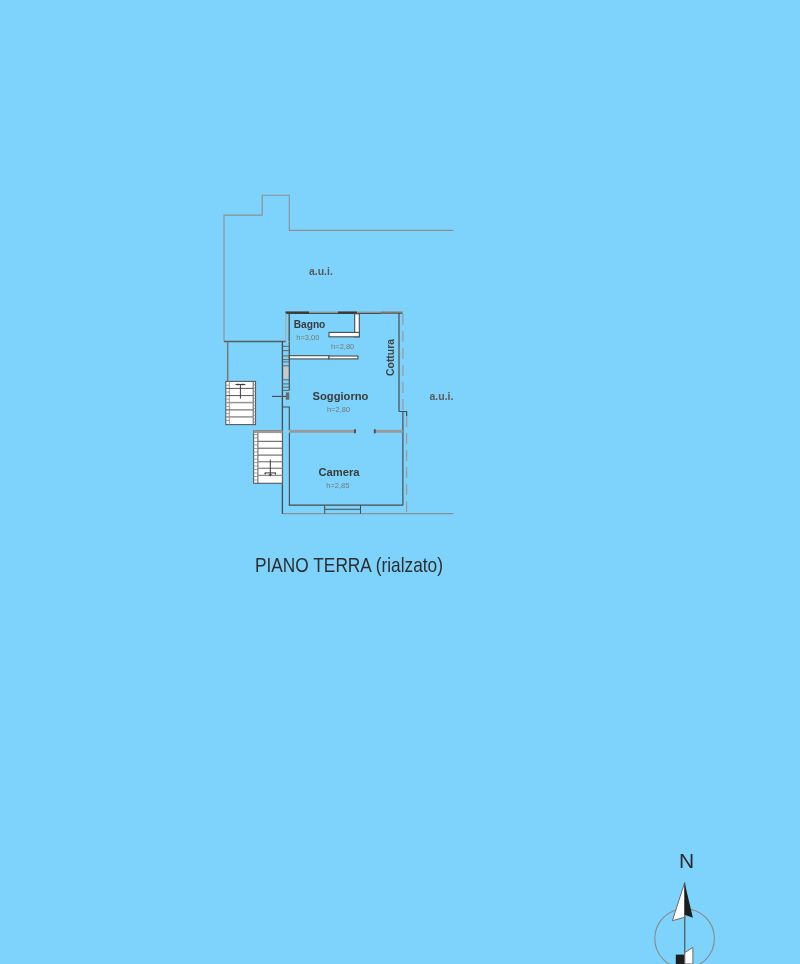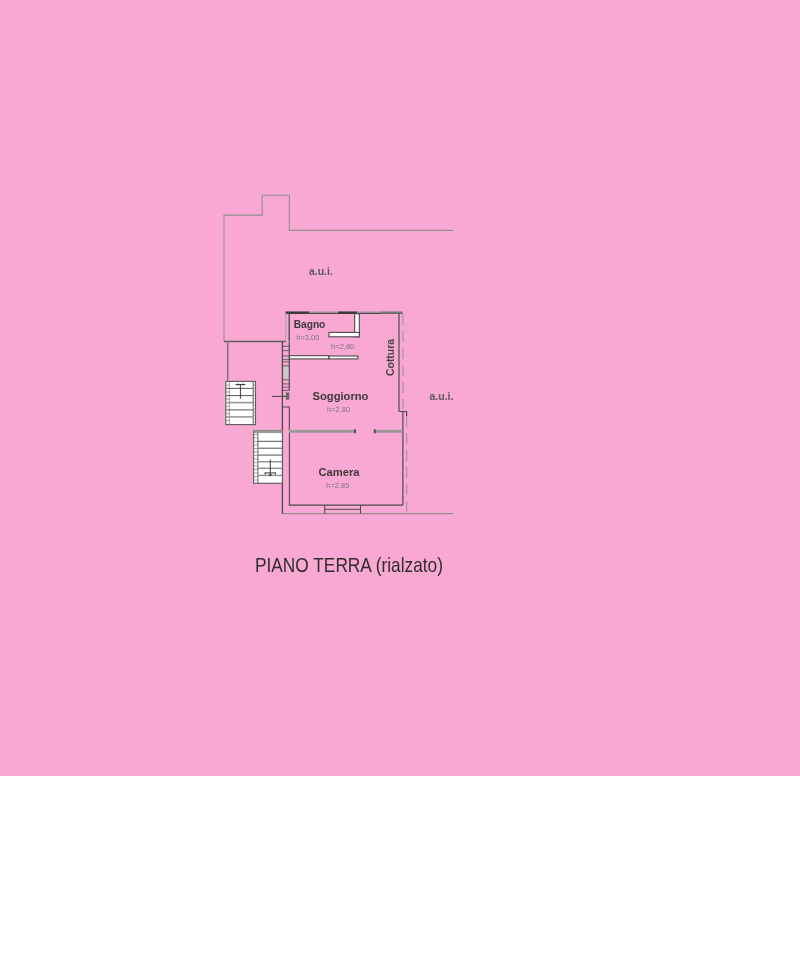--- a/index.html
+++ b/index.html
@@ -1,16 +1,16 @@
 <!DOCTYPE html>
 <html><head>
 <meta charset="utf-8">
 <style>
   html,body{margin:0;padding:0;background:#ffffff;}
-  #page{position:relative;width:800px;height:776px;background:#f9a8d4;overflow:hidden;
+  #page{position:relative;width:800px;height:964px;background:#7dd3fc;overflow:hidden;
         font-family:"Liberation Sans", sans-serif;}
   svg{position:absolute;left:0;top:0;filter:blur(0.34px);}
   text{font-family:"Liberation Sans", sans-serif;}
 </style>
 </head>
 <body>
 <div id="page">
 <svg width="800" height="964" viewBox="0 0 800 964">
 
   <g stroke="#8f8f8f" stroke-width="1.1" fill="none">

